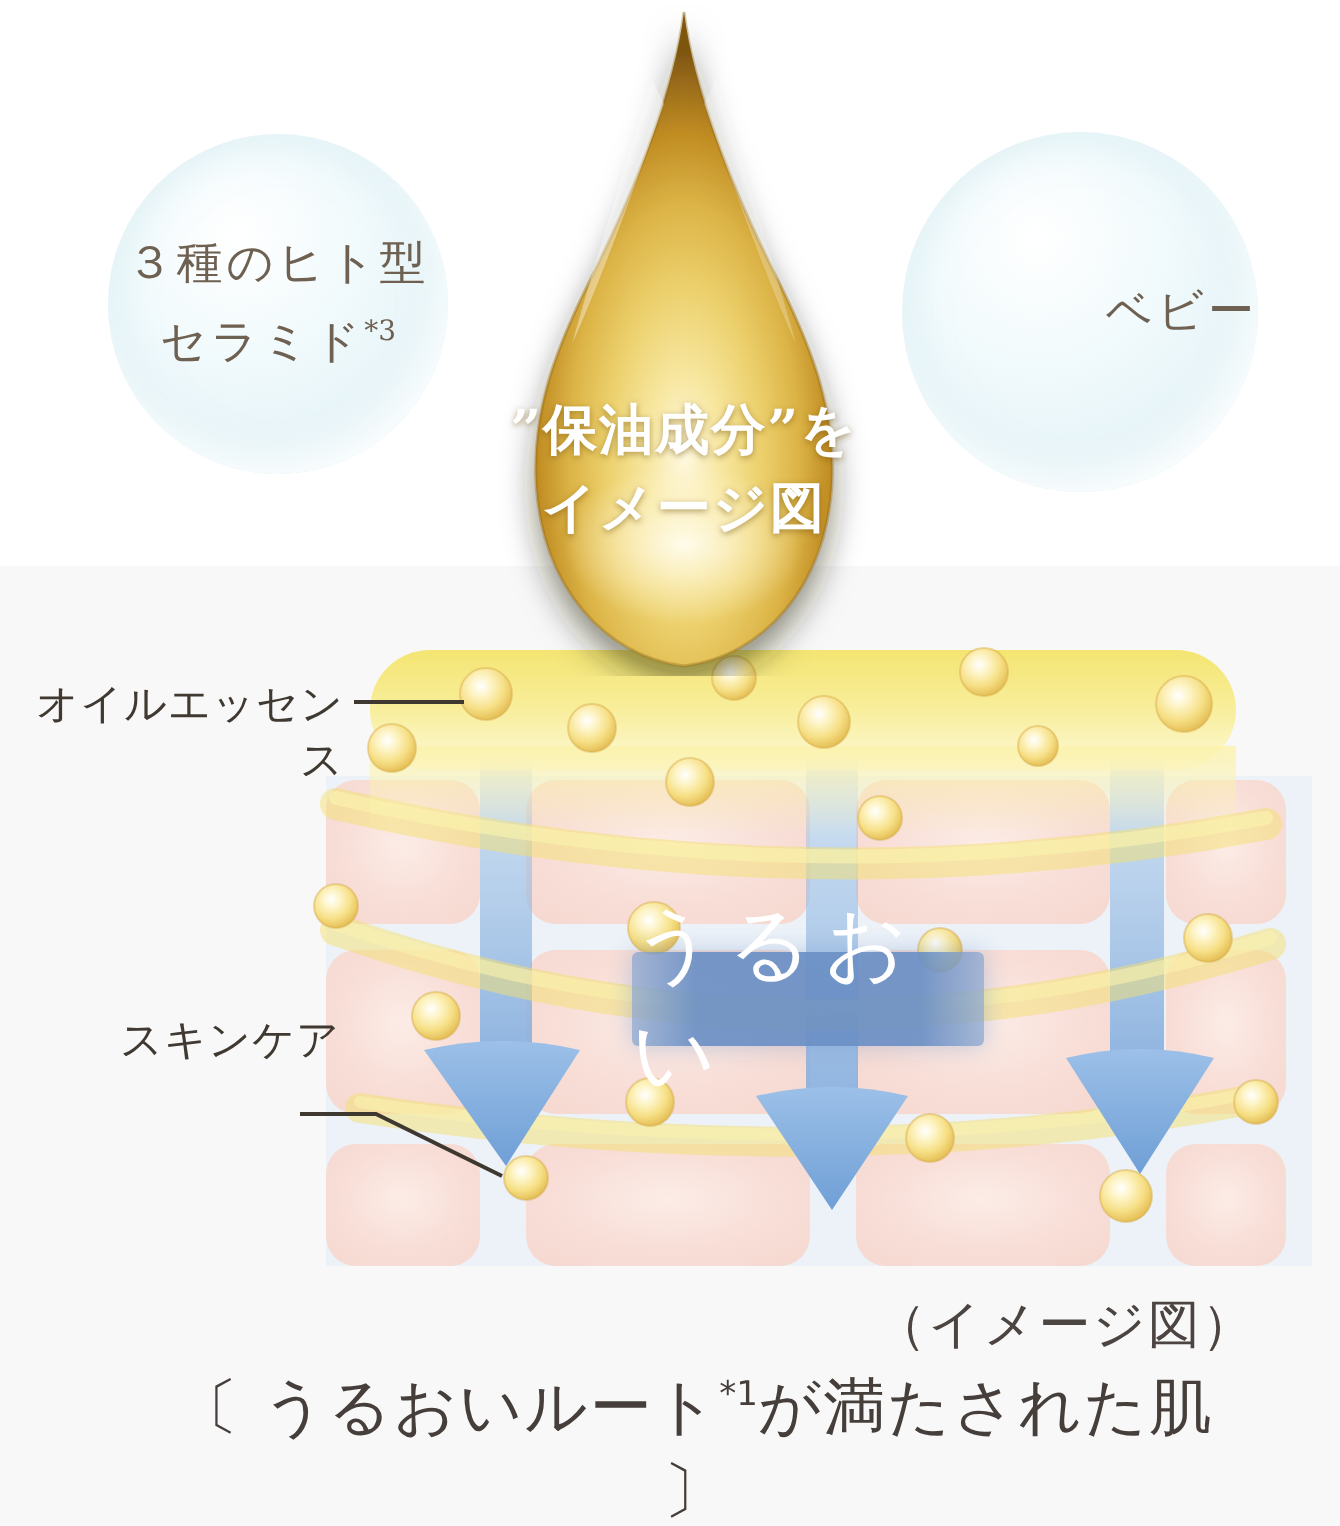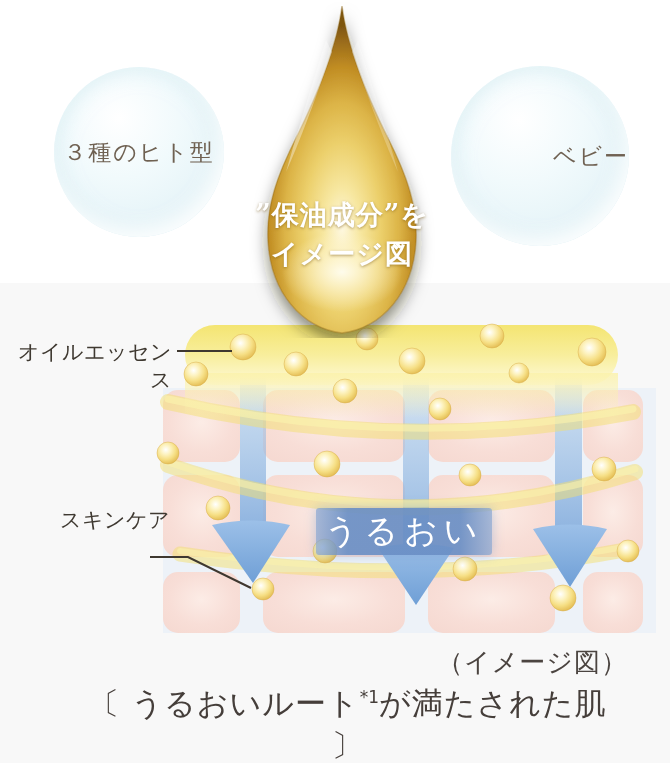--- a/index.html
+++ b/index.html
@@ -39,21 +39,21 @@
   .droplet-line2{top:236px;}
 
   
   .diagram-svg{left:150px;top:318px;width:520px;height:320px;z-index:1;}
 
   .moisture-banner{
     left:316px;top:476px;width:176px;height:47px;z-index:2;
     background:linear-gradient(90deg, rgba(133,164,209,.72) 0%, rgba(106,143,197,.92) 18%, rgba(106,143,197,.92) 82%, rgba(133,164,209,.72) 100%);
     border-radius:3px;box-shadow:0 0 12px rgba(120,155,205,.45);
     display:flex;align-items:center;justify-content:center;
-    color:#ffffff;font-size:33px;letter-spacing:6px;margin-top:32px;
+    color:#ffffff;font-size:41px;letter-spacing:6px;
   }
 
   .label{color:#3f3931;z-index:3;}
   .oil-label{left:4px;top:338px;width:168px;font-size:21px;text-align:right;letter-spacing:.5px;}
   .skincare-label{left:30px;top:507px;width:140px;font-size:21px;line-height:26px;text-align:right;letter-spacing:.5px;}
 
   
   .image-note{left:420px;top:645px;width:225px;text-align:center;font-size:26px;color:#4b4440;letter-spacing:1px;z-index:2;}
   .caption{
     left:75px;top:683px;width:545px;text-align:center;z-index:2;
@@ -170,20 +170,21 @@
   </g>
 </svg>
 
 <div class="abs moisture-banner">
   <span>うるおい</span>
 </div>
 
 <div class="abs bubble bubble-left">
   <div class="bubble-text">
     <div>３種のヒト型</div>
+    <div><span>セラミド</span><sup>*3</sup></div>
   </div>
 </div>
 <div class="abs bubble bubble-right">
   <div class="bubble-text">
     <div>ベビー</div>
   </div>
 </div>
 
 <svg class="abs droplet-svg" viewBox="0 0 208 336">
   <defs>

